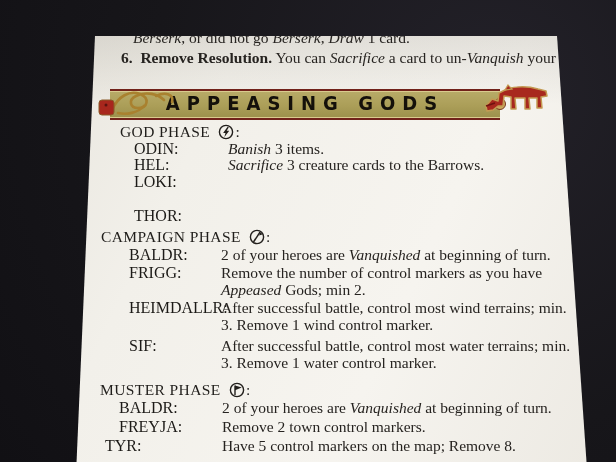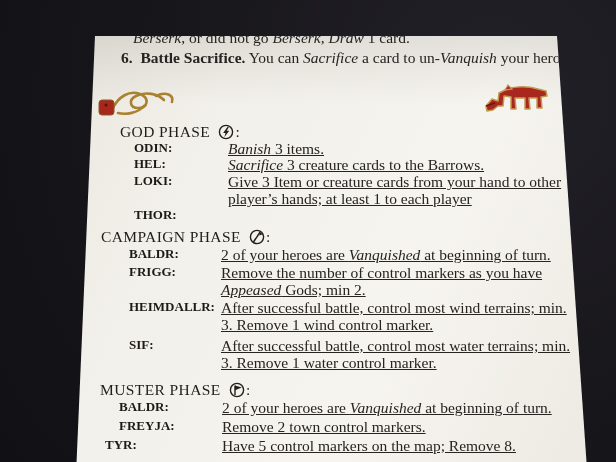--- a/index.html
+++ b/index.html
@@ -19,22 +19,22 @@
     content:"";position:absolute;inset:0;pointer-events:none;
     background:linear-gradient(180deg, rgba(110,105,95,.14) 0%, rgba(0,0,0,0) 16%),
                linear-gradient(90deg, rgba(90,85,75,.10) 0%, rgba(0,0,0,0) 10%);
   }
   .abs{position:absolute;}
   .line{font-size:15.5px;color:#262320;}
   .rl{line-height:17px;white-space:pre;}
   .seg-i{font-style:italic;}
   .seg-b{font-weight:700;}
   .sec-header{font-size:15.5px;letter-spacing:.4px;color:#201e1b;white-space:nowrap;}
-  .god{font-size:13px;font-weight:700;color:#1c1a17;white-space:nowrap;}
-  .desc{font-size:15.5px;color:#262320;text-decoration:underline;}
+  .god{font-size:16px;font-weight:400;color:#1c1a17;white-space:nowrap;}
+  .desc{font-size:15.5px;color:#262320;}
   .phase-icon{vertical-align:-3px;margin:0 1px 0 4px;}
 
   
   .banner{position:absolute;left:96px;top:46px;width:458px;height:44px;}
   .bar{
     position:absolute;left:14px;top:7px;width:390px;height:27px;
     background:linear-gradient(180deg,#b8ab68 0%, #ab9e58 55%, #9c904c 100%);
     border-top:2px solid #71221a;border-bottom:2px solid #71221a;
     box-shadow:inset 0 1px 0 #d9cb8e, inset 0 -1px 0 #d9cb8e;
   }
@@ -53,24 +53,27 @@
 </head>
 <body>
 
 <div class="stage">
   <div class="card">
 
     <div class="line abs" style="top:-7px;left:133px">
         <div class="rl"><span class="seg-i">Berserk</span><span>, or did not go </span><span class="seg-i">Berserk</span><span>, </span><span class="seg-i">Draw</span><span> 1 card.</span></div>
       </div>
     <div class="line abs" style="top:13px;left:121px">
-        <div class="rl"><span class="seg-b">6.</span><span>  </span><span class="seg-b">Battle Sacrifice.</span><span> You can </span><span class="seg-i">Sacrifice</span><span> a card to un-</span><span class="seg-i">Vanquish</span><span> your hero.</span></div>
+        <div class="rl"><span class="seg-b">6.</span><span>  </span><span class="seg-b">Remove Resolution.</span><span> You can </span><span class="seg-i">Sacrifice</span><span> a card to un-</span><span class="seg-i">Vanquish</span><span> your hero.</span></div>
       </div>
 
     <div class="banner">
+      <div class="bar">
+        <div class="banner-title">APPEASING GODS</div>
+      </div>
       <svg class="orn-left" width="82" height="40" viewBox="0 0 82 40">
         <g stroke="#a9812f" stroke-width="2.6" fill="none" stroke-linecap="round">
           <path d="M16,26 C22,12 34,6 44,10 C54,14 52,24 42,24 C34,24 32,16 40,12 C50,7 62,10 68,16"></path>
           <path d="M22,29 C30,31 42,29 48,22"></path>
           <path d="M60,12 C70,7 78,11 76,18"></path>
         </g>
         <rect x="3" y="16" width="15" height="15" rx="3" fill="#a8271d" stroke="#8a5a28"></rect>
         <circle cx="10" cy="21" r="1.5" fill="#5a1410"></circle>
       </svg>
       <svg class="orn-right" width="66" height="42" viewBox="0 0 66 42">
@@ -89,24 +92,20 @@
     </div>
     <div class="god abs" style="top:104px;left:134px">ODIN:</div>
     <div class="desc abs" style="top:104px;left:228px;width:380px">
         <div class="rl"><span class="seg-i">Banish</span><span> 3 items.</span></div>
       </div>
     <div class="god abs" style="top:120px;left:134px">HEL:</div>
     <div class="desc abs" style="top:120px;left:228px;width:380px">
         <div class="rl"><span class="seg-i">Sacrifice</span><span> 3 creature cards to the Barrows.</span></div>
       </div>
     <div class="god abs" style="top:137px;left:134px">LOKI:</div>
-    <div class="desc abs" style="top:137px;left:228px;width:380px">
-        <div class="rl"><span>Give 3 Item or creature cards from your hand to other</span></div>
-        <div class="rl"><span>player’s hands; at least 1 to each player</span></div>
-      </div>
     <div class="god abs" style="top:171px;left:134px">THOR:</div>
 
     <div class="sec-header abs" style="top:192px;left:101px">
       <span>CAMPAIGN PHASE</span>
       <svg class="phase-icon" width="16" height="16" viewBox="0 0 16 16">
         <circle cx="8" cy="8" r="6.6" fill="none" stroke="#221f1c" stroke-width="1.4"></circle>
         <line x1="4.5" y1="13" x2="11" y2="3.2" stroke="#221f1c" stroke-width="1.5"></line>
         <path d="M11,3.2 L14,5.2 L10.2,6.6 Z" fill="#221f1c"></path>
       </svg><span>:</span>
     </div>

